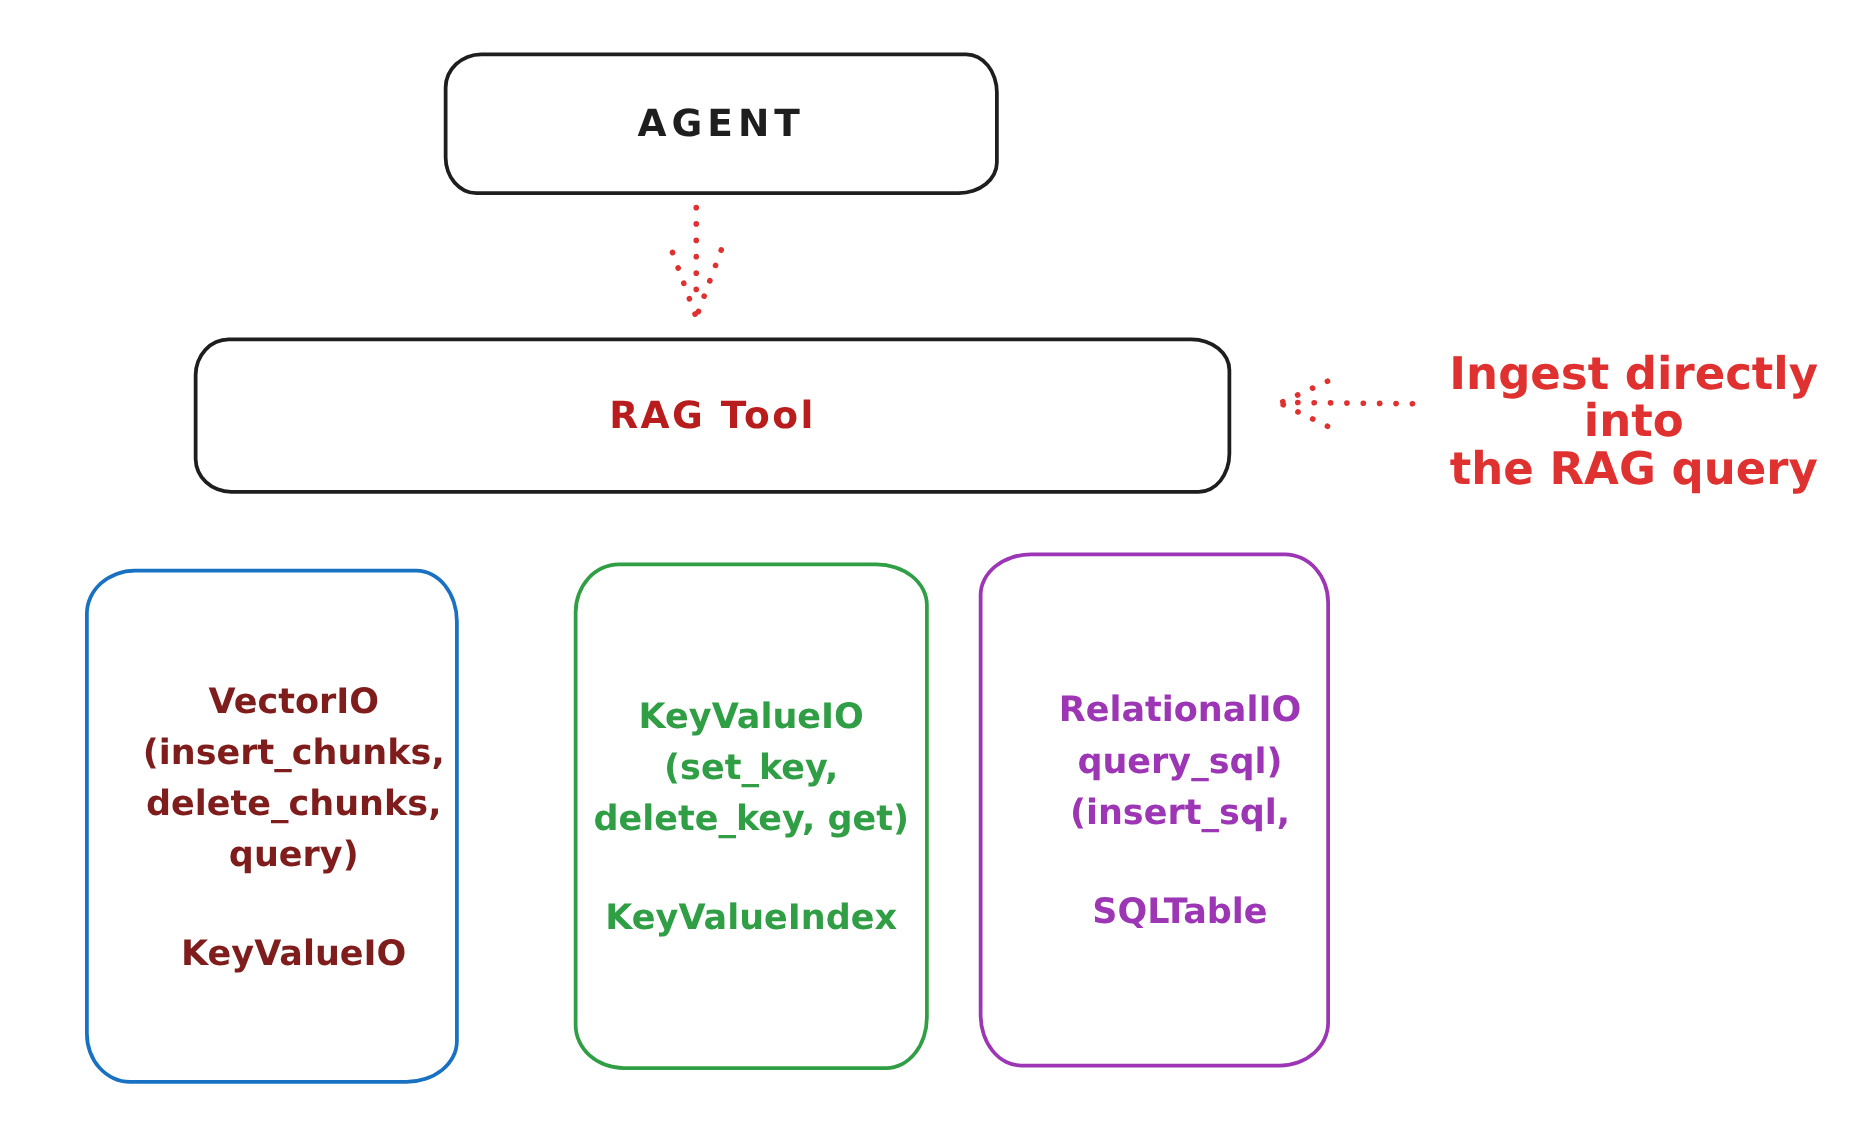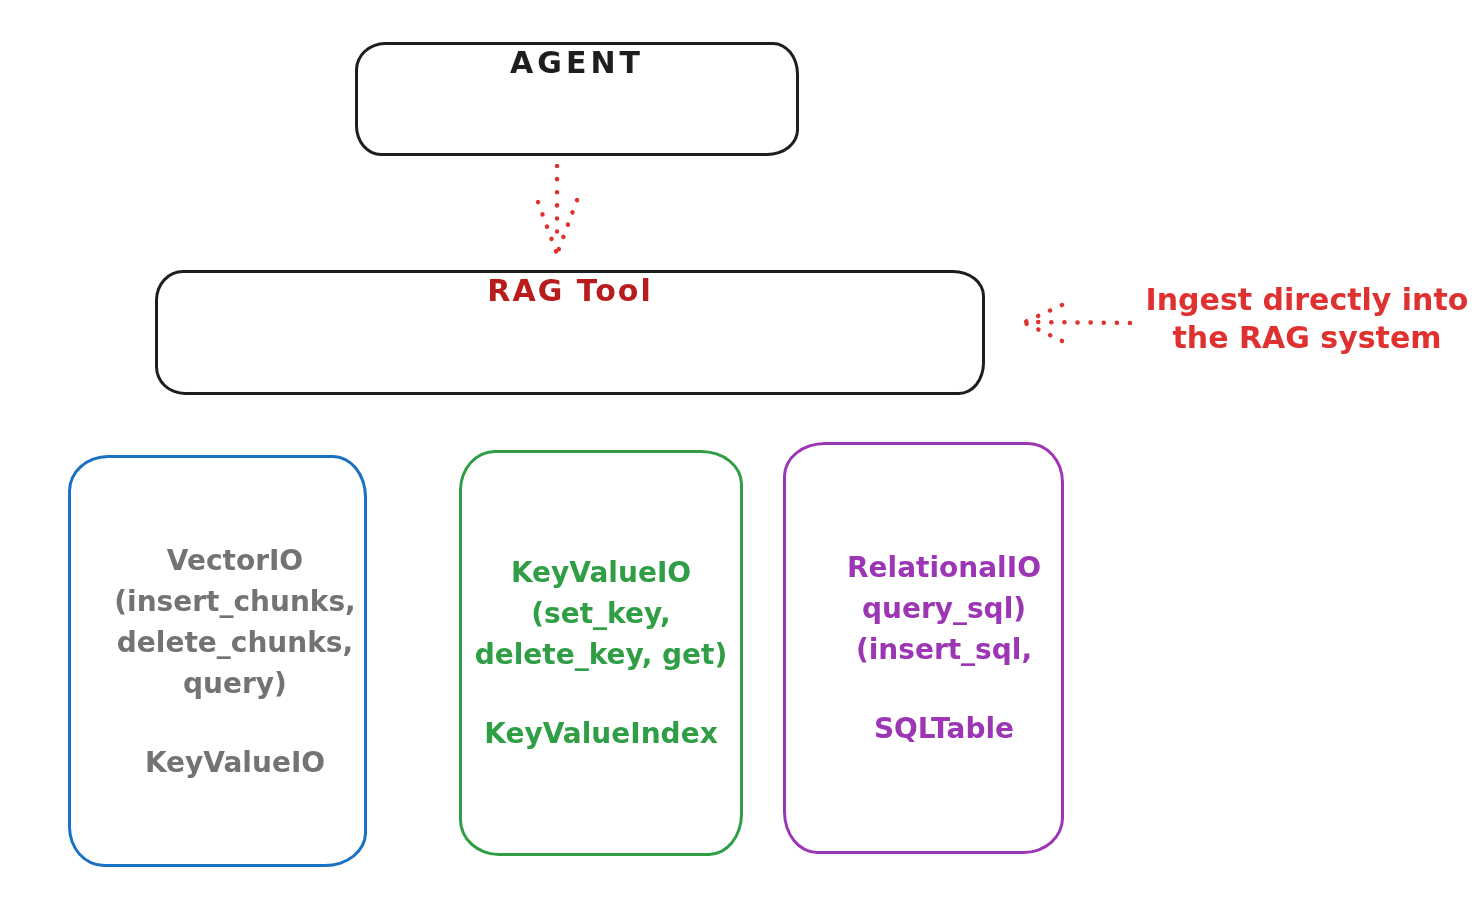--- a/index.html
+++ b/index.html
@@ -14,21 +14,21 @@
     height: 910px;
     background: #ffffff;
     overflow: hidden;
   }
   .node {
     position: absolute;
     box-sizing: border-box;
     background: #ffffff;
     border: 3px solid #1e1e1e;
     display: flex;
-    align-items: flex-start;
+    align-items: center;
     justify-content: center;
   }
   .node-label {
     font-size: 30px;
     font-weight: 600;
     color: #1e1e1e;
     letter-spacing: 2px;
   }
   #agent-box {
     left: 355px; top: 42px; width: 444px; height: 114px;
@@ -78,21 +78,21 @@
     white-space: nowrap;
   }
   .arrow-svg {
     position: absolute;
     overflow: visible;
   }
   #ingest-note {
     position: absolute;
     left: 1130px; top: 281px; width: 354px;
     text-align: center;
-    font-size: 30px;
+    font-size: 36px;
     font-weight: 700;
     line-height: 38px;
     color: #e03131;
   }
 </style>
 </head>
 <body>
 
 <div id="canvas">
 
@@ -115,24 +115,24 @@
   <svg class="arrow-svg" id="ingest-arrow" style="left:1014px; top:298px;" width="122" height="50" viewBox="0 0 122 50">
     <g fill="none" stroke-linecap="round" stroke-width="4.5" stroke-dasharray="0.1 13" style="stroke: rgb(224, 49, 49);">
       <line x1="116" y1="25" x2="20" y2="24"></line>
       <line x1="48" y1="7" x2="11" y2="24"></line>
       <line x1="48" y1="43" x2="11" y2="25"></line>
     </g>
   </svg>
 
   <div id="ingest-note" style="color: rgb(224, 49, 49);">
     <div>Ingest directly into</div>
-    <div>the RAG system</div>
+    <div>the RAG query</div>
   </div>
 
-  <div class="store-box" id="vector-box" style="border-color: rgb(25, 113, 194); color: #737373; padding-left: 35px;">
+  <div class="store-box" id="vector-box" style="border-color: rgb(25, 113, 194); color: #7f1d1d; padding-left: 35px;">
     <div class="store-line">VectorIO</div>
     <div class="store-line">(insert_chunks,</div>
     <div class="store-line">delete_chunks,</div>
     <div class="store-line">query)</div>
     <div class="index-label">KeyValueIO</div>
   </div>
 
   <div class="store-box" id="keyvalue-box" style="border-color: rgb(47, 158, 68); color: rgb(47, 158, 68);">
     <div class="store-line">KeyValueIO</div>
     <div class="store-line">(set_key,</div>

